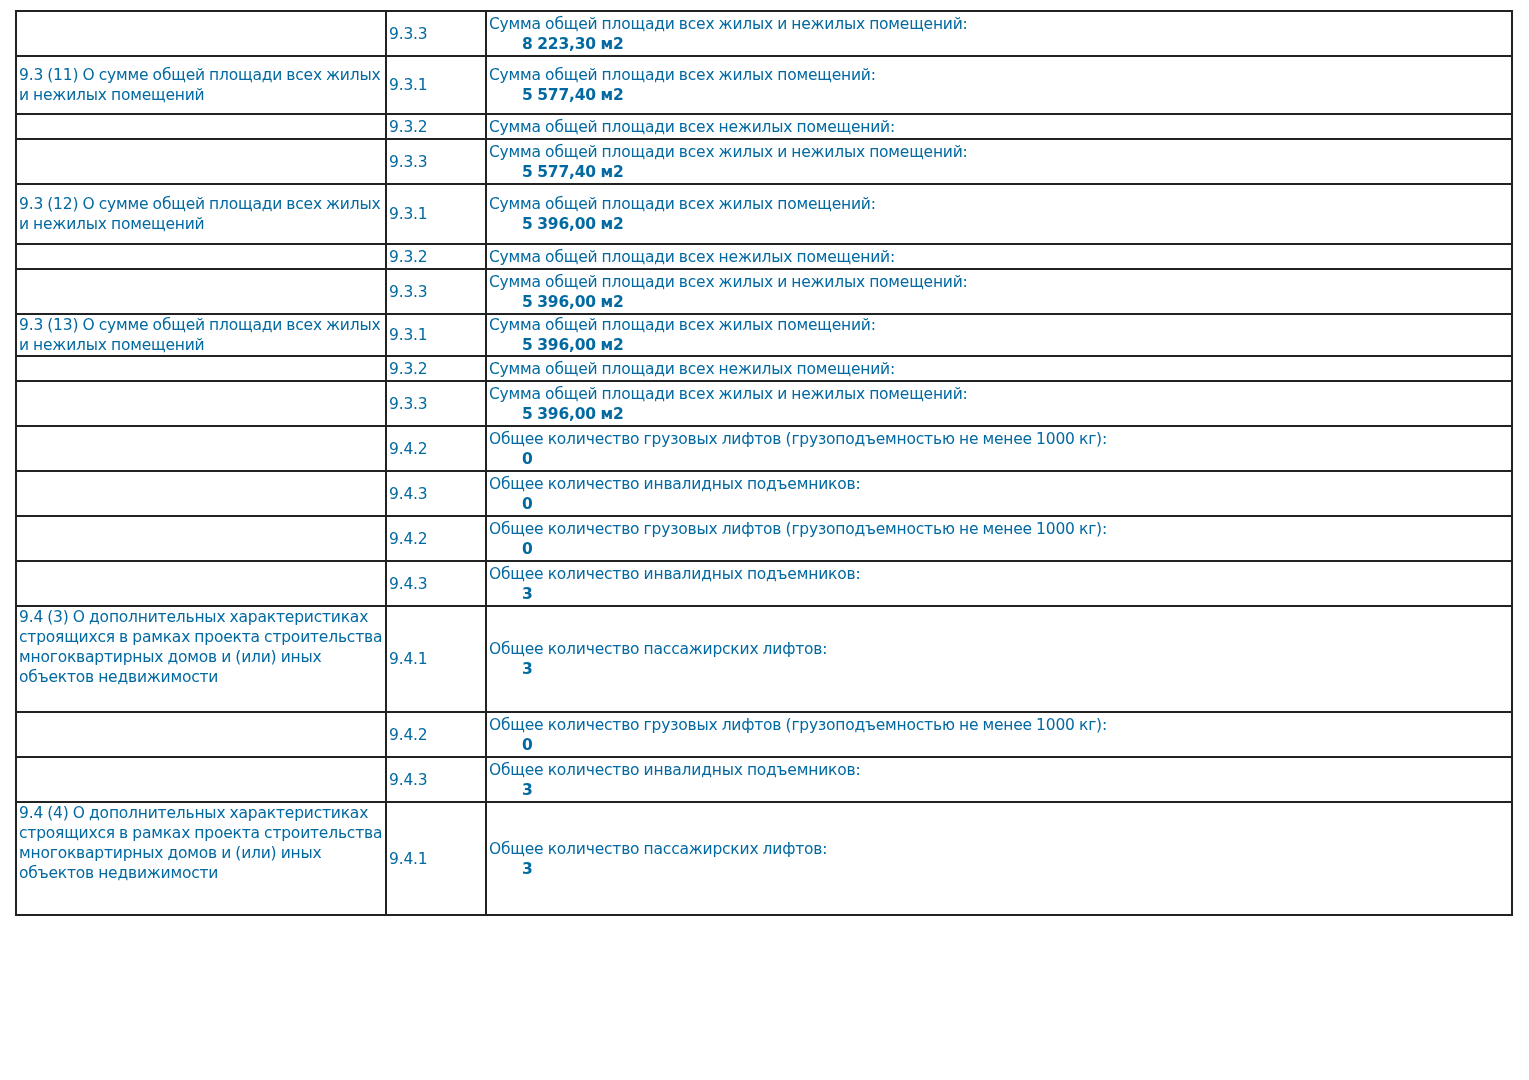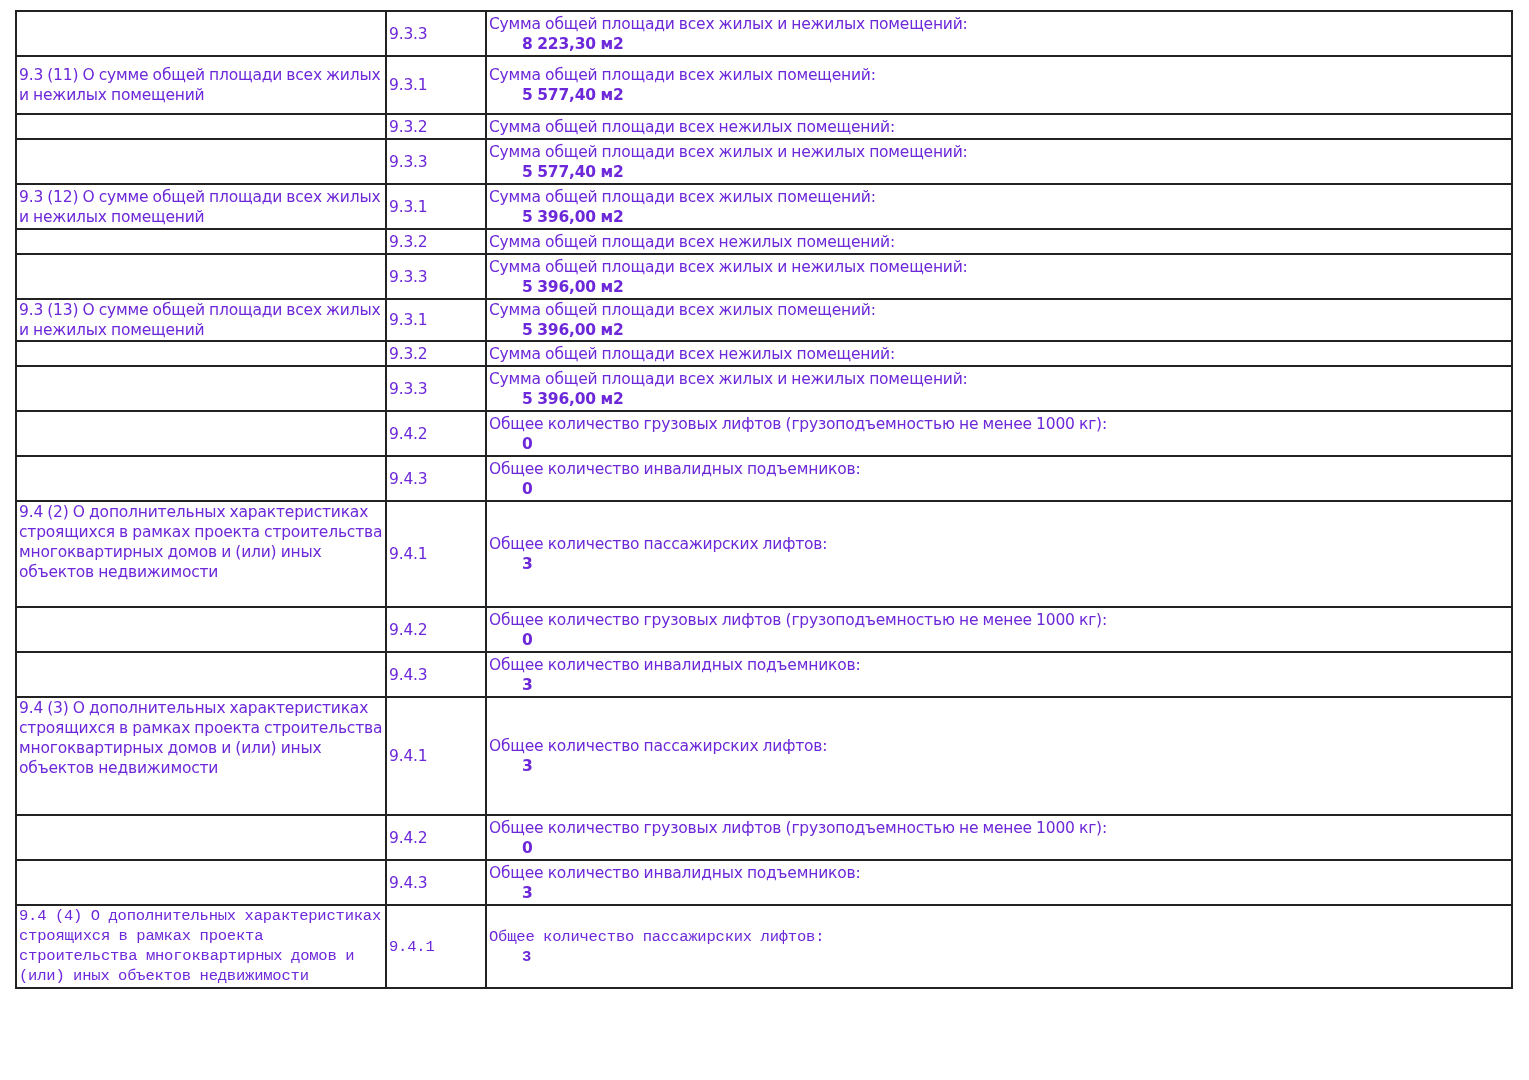--- a/index.html
+++ b/index.html
@@ -2,21 +2,21 @@
 <html><head>
 <meta charset="utf-8">
 <style>
   html, body { margin: 0; padding: 0; background: #ffffff; }
   body { width: 1529px; height: 1080px; overflow: hidden; position: relative; }
   .doc-table {
     position: absolute; left: 15px; top: 10px;
     border-collapse: collapse; table-layout: fixed;
     width: 1498px;
     font-family: "DejaVu Sans", sans-serif;
-    font-size: 15.5px; line-height: 20px; color: #6d28d9;
+    font-size: 15.5px; line-height: 20px; color: #0369a1;
   }
   .doc-table td {
     border: 2px solid #222;
     padding: 0 0 0 2px;
     vertical-align: middle;
     letter-spacing: -0.2px;
     word-spacing: -0.5px;
   }
   .c1 { width: 370px; }
   .c2 { width: 100px; }
@@ -58,21 +58,21 @@
         </td>
       </tr>
       <tr style="height: 45px;">
         <td></td>
         <td>9.3.3</td>
         <td>
           <span class="lbl">Сумма общей площади всех жилых и нежилых помещений:</span>
           <span class="val">5 577,40 м2</span>
         </td>
       </tr>
-      <tr style="height: 45px;">
+      <tr style="height: 60px;">
         <td>9.3 (12) О сумме общей площади всех жилых и нежилых помещений</td>
         <td>9.3.1</td>
         <td>
           <span class="lbl">Сумма общей площади всех жилых помещений:</span>
           <span class="val">5 396,00 м2</span>
         </td>
       </tr>
       <tr style="height: 25px;">
         <td></td>
         <td>9.3.2</td>
@@ -120,45 +120,37 @@
         </td>
       </tr>
       <tr style="height: 45px;">
         <td></td>
         <td>9.4.3</td>
         <td>
           <span class="lbl">Общее количество инвалидных подъемников:</span>
           <span class="val">0</span>
         </td>
       </tr>
-      <tr style="height: 106px;">
-        <td style="vertical-align: top;">9.4 (2) О дополнительных характеристиках строящихся в рамках проекта строительства многоквартирных домов и (или) иных объектов недвижимости</td>
-        <td>9.4.1</td>
-        <td>
-          <span class="lbl">Общее количество пассажирских лифтов:</span>
-          <span class="val">3</span>
-        </td>
-      </tr>
       <tr style="height: 45px;">
         <td></td>
         <td>9.4.2</td>
         <td>
           <span class="lbl">Общее количество грузовых лифтов (грузоподъемностью не менее 1000 кг):</span>
           <span class="val">0</span>
         </td>
       </tr>
       <tr style="height: 45px;">
         <td></td>
         <td>9.4.3</td>
         <td>
           <span class="lbl">Общее количество инвалидных подъемников:</span>
           <span class="val">3</span>
         </td>
       </tr>
-      <tr style="height: 118px; padding-left: 37px;">
+      <tr style="height: 106px; padding-left: 37px;">
         <td style="vertical-align: top;">9.4 (3) О дополнительных характеристиках строящихся в рамках проекта строительства многоквартирных домов и (или) иных объектов недвижимости</td>
         <td>9.4.1</td>
         <td>
           <span class="lbl">Общее количество пассажирских лифтов:</span>
           <span class="val">3</span>
         </td>
       </tr>
       <tr style="height: 45px;">
         <td></td>
         <td>9.4.2</td>
@@ -168,21 +160,21 @@
         </td>
       </tr>
       <tr style="height: 45px;">
         <td></td>
         <td>9.4.3</td>
         <td>
           <span class="lbl">Общее количество инвалидных подъемников:</span>
           <span class="val">3</span>
         </td>
       </tr>
-      <tr style="height: 83px; font-family: Liberation Mono, monospace;">
+      <tr style="height: 113px;">
         <td style="vertical-align: top;">9.4 (4) О дополнительных характеристиках строящихся в рамках проекта строительства многоквартирных домов и (или) иных объектов недвижимости</td>
         <td>9.4.1</td>
         <td>
           <span class="lbl">Общее количество пассажирских лифтов:</span>
           <span class="val">3</span>
         </td>
       </tr>
     </tbody>
 </table>
 

